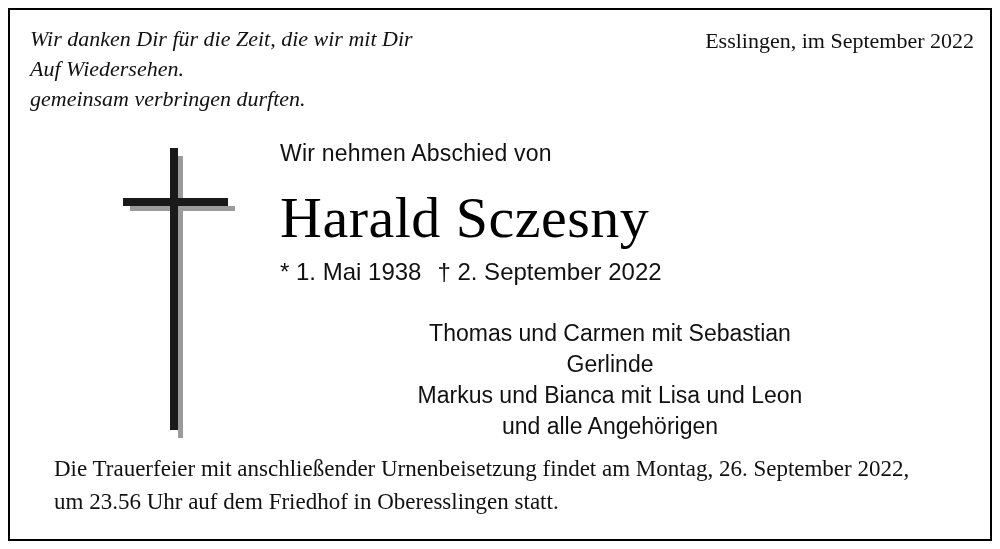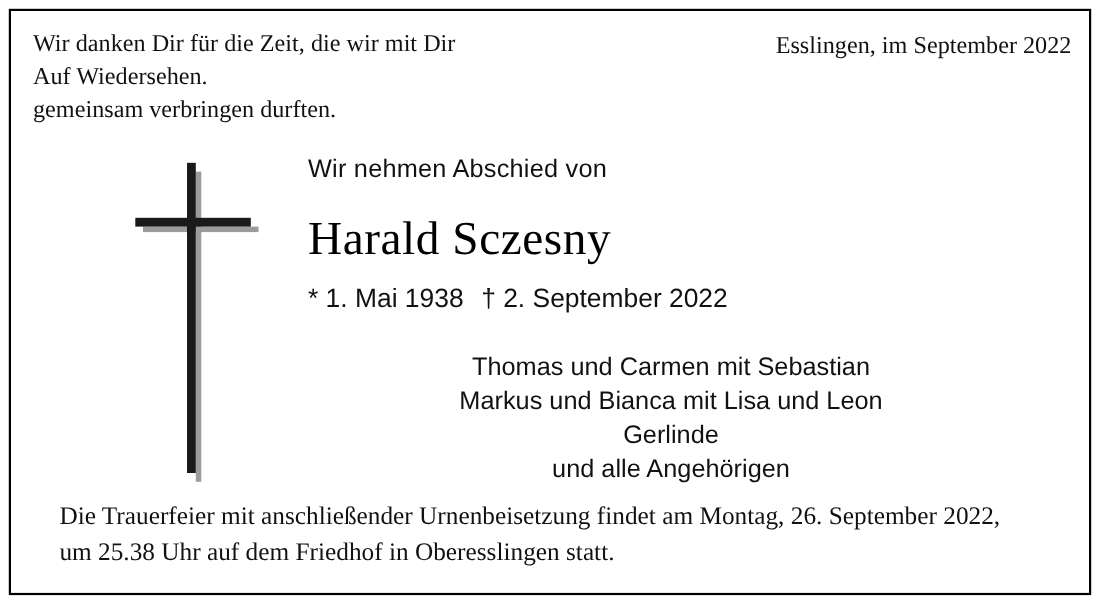--- a/index.html
+++ b/index.html
@@ -27,20 +27,21 @@
     box-sizing: border-box;
   }
 
   
   .epitaph {
     position: absolute;
     left: 30px;
     top: 24px;
     width: 560px;
     font-family: "Liberation Serif", serif;
+    font-style: italic;
     font-size: 22px;
     line-height: 30px;
     color: #111111;
   }
   .epitaph div { white-space: pre; }
 
   .place-date {
     position: absolute;
     right: 26px;
     top: 28px;
@@ -101,21 +102,21 @@
   }
   .farewell {
     font-family: "Liberation Sans", sans-serif;
     font-size: 23px;
     line-height: 30px;
     color: #111111;
     letter-spacing: 0.2px;
   }
   .name {
     font-family: "Liberation Serif", serif;
-    font-size: 43px;
+    font-size: 58px;
     line-height: 72px;
     margin-top: 14px;
     color: #000000;
     letter-spacing: 0.5px;
   }
   .dates {
     font-family: "Liberation Sans", sans-serif;
     font-size: 24px;
     line-height: 32px;
     margin-top: 2px;
@@ -174,22 +175,22 @@
   <div class="center-block">
     <div class="farewell">Wir nehmen Abschied von</div>
     <div class="name">Harald Sczesny</div>
     <div class="dates">
       <span>* 1. Mai 1938</span><span class="sep"></span><span>† 2. September 2022</span>
     </div>
   </div>
 
   <div class="family">
     <div>Thomas und Carmen mit Sebastian</div>
+    <div>Gerlinde</div>
     <div>Markus und Bianca mit Lisa und Leon</div>
-    <div>Gerlinde</div>
     <div>und alle Angehörigen</div>
   </div>
 
   <div class="footer">
     <div>Die Trauerfeier mit anschließender Urnenbeisetzung findet am Montag, 26. September 2022,</div>
-    <div>um 25.38 Uhr auf dem Friedhof in Oberesslingen statt.</div>
+    <div>um 23.56 Uhr auf dem Friedhof in Oberesslingen statt.</div>
   </div>
 </div>
 
 </body></html>

